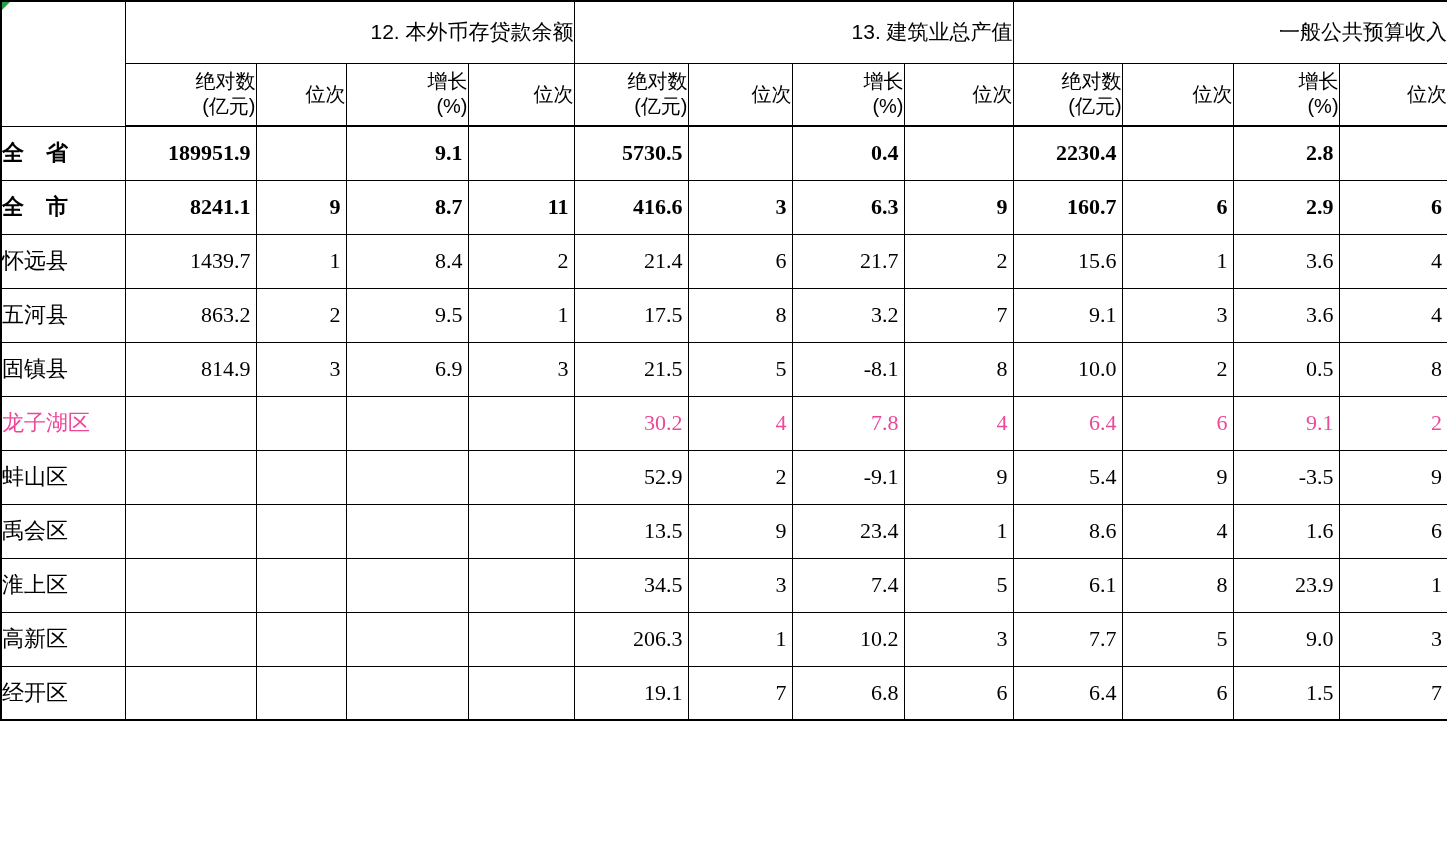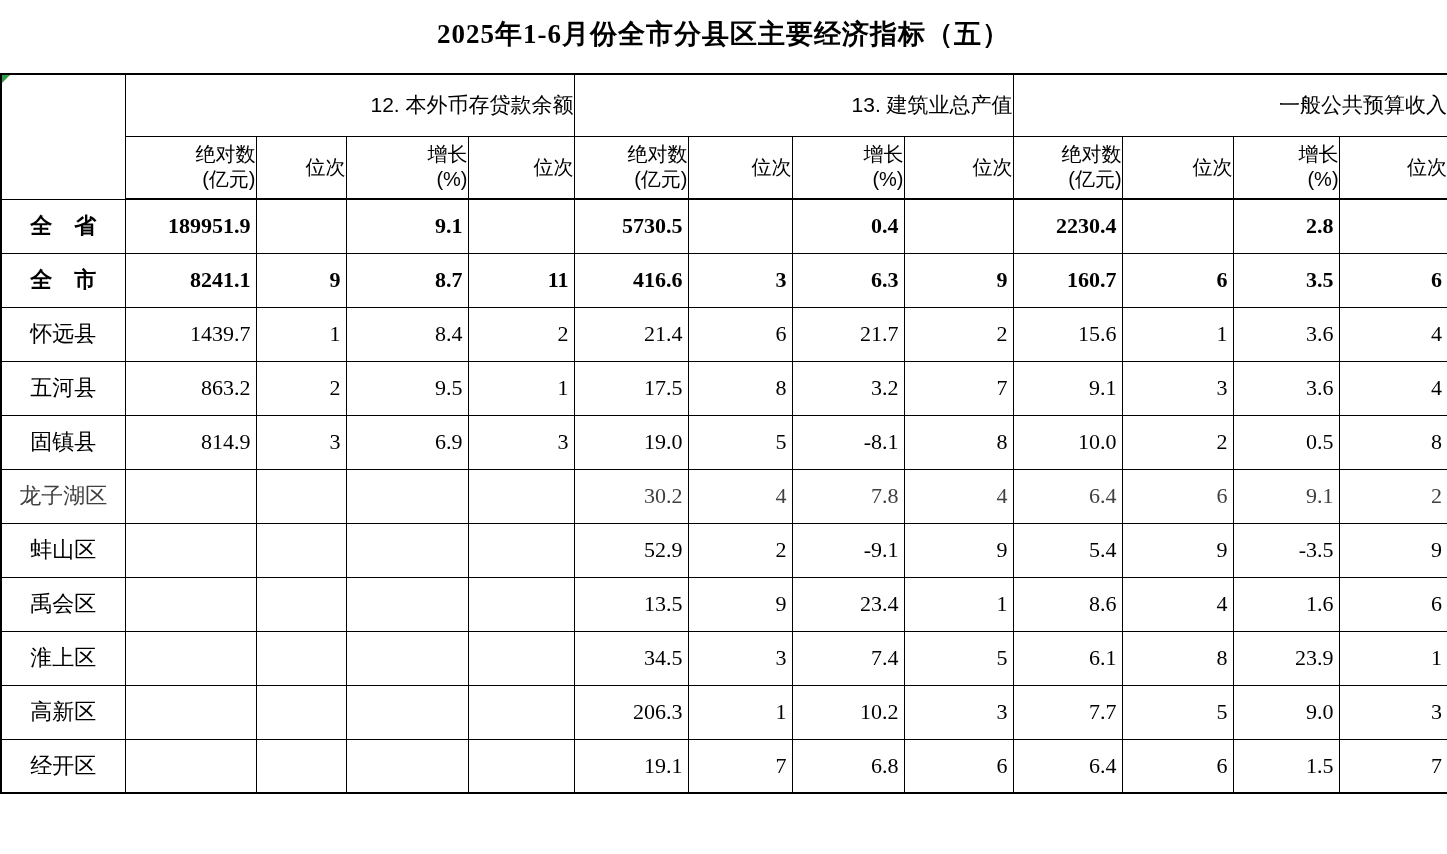--- a/index.html
+++ b/index.html
@@ -46,36 +46,35 @@
     width:0;height:0;
     border-top:8px solid #2e9e44;
     border-right:8px solid transparent;
   }
   tbody td{
     height:54px;
     font-size:22px;
     vertical-align:middle;
     border-bottom-width:2px;
   }
-  tbody td.label{text-align:center;font-family:Liberation Mono, monospace;}
+  tbody td.label{text-align:left;font-family:Liberation Mono, monospace;}
   tbody td.num{text-align:right;padding-right:5px;}
   tbody tr.bold{font-weight:bold;}
   .note{
     height:61px;
     box-sizing:border-box;
     padding:6px 0 0 5px;
     font-size:21px;
   }
 </style>
 </head>
 <body>
 
 <div class="page">
 
-  <div class="title">2025年1-6月份全市分县区主要经济指标（五）</div>
 
   <table class="grid">
     <colgroup>
       <col style="width:124px">
       <col style="width:131px">
         <col style="width:90px">
         <col style="width:122px">
         <col style="width:106px">
       <col style="width:114px">
         <col style="width:104px">
@@ -161,21 +160,21 @@
           <td class="num">8241.1</td>
           <td class="num">9</td>
           <td class="num">8.7</td>
           <td class="num">11</td>
           <td class="num">416.6</td>
           <td class="num">3</td>
           <td class="num">6.3</td>
           <td class="num">9</td>
           <td class="num">160.7</td>
           <td class="num">6</td>
-          <td class="num">3.5</td>
+          <td class="num">2.9</td>
           <td class="num">6</td>
         </tr>
         <tr>
           <td class="label">怀远县</td>
           <td class="num">1439.7</td>
           <td class="num">1</td>
           <td class="num">8.4</td>
           <td class="num">2</td>
           <td class="num">21.4</td>
           <td class="num">6</td>
@@ -200,30 +199,30 @@
           <td class="num">3</td>
           <td class="num">3.6</td>
           <td class="num">4</td>
         </tr>
         <tr>
           <td class="label">固镇县</td>
           <td class="num">814.9</td>
           <td class="num">3</td>
           <td class="num">6.9</td>
           <td class="num">3</td>
-          <td class="num">19.0</td>
+          <td class="num">21.5</td>
           <td class="num">5</td>
           <td class="num">-8.1</td>
           <td class="num">8</td>
           <td class="num">10.0</td>
           <td class="num">2</td>
           <td class="num">0.5</td>
           <td class="num">8</td>
         </tr>
-        <tr style="color: #404040; margin-left: 44px;">
+        <tr style="color: #ec4899; margin-left: 44px;">
           <td class="label">龙子湖区</td>
           <td class="num"></td>
           <td class="num"></td>
           <td class="num"></td>
           <td class="num"></td>
           <td class="num">30.2</td>
           <td class="num">4</td>
           <td class="num">7.8</td>
           <td class="num">4</td>
           <td class="num">6.4</td>

